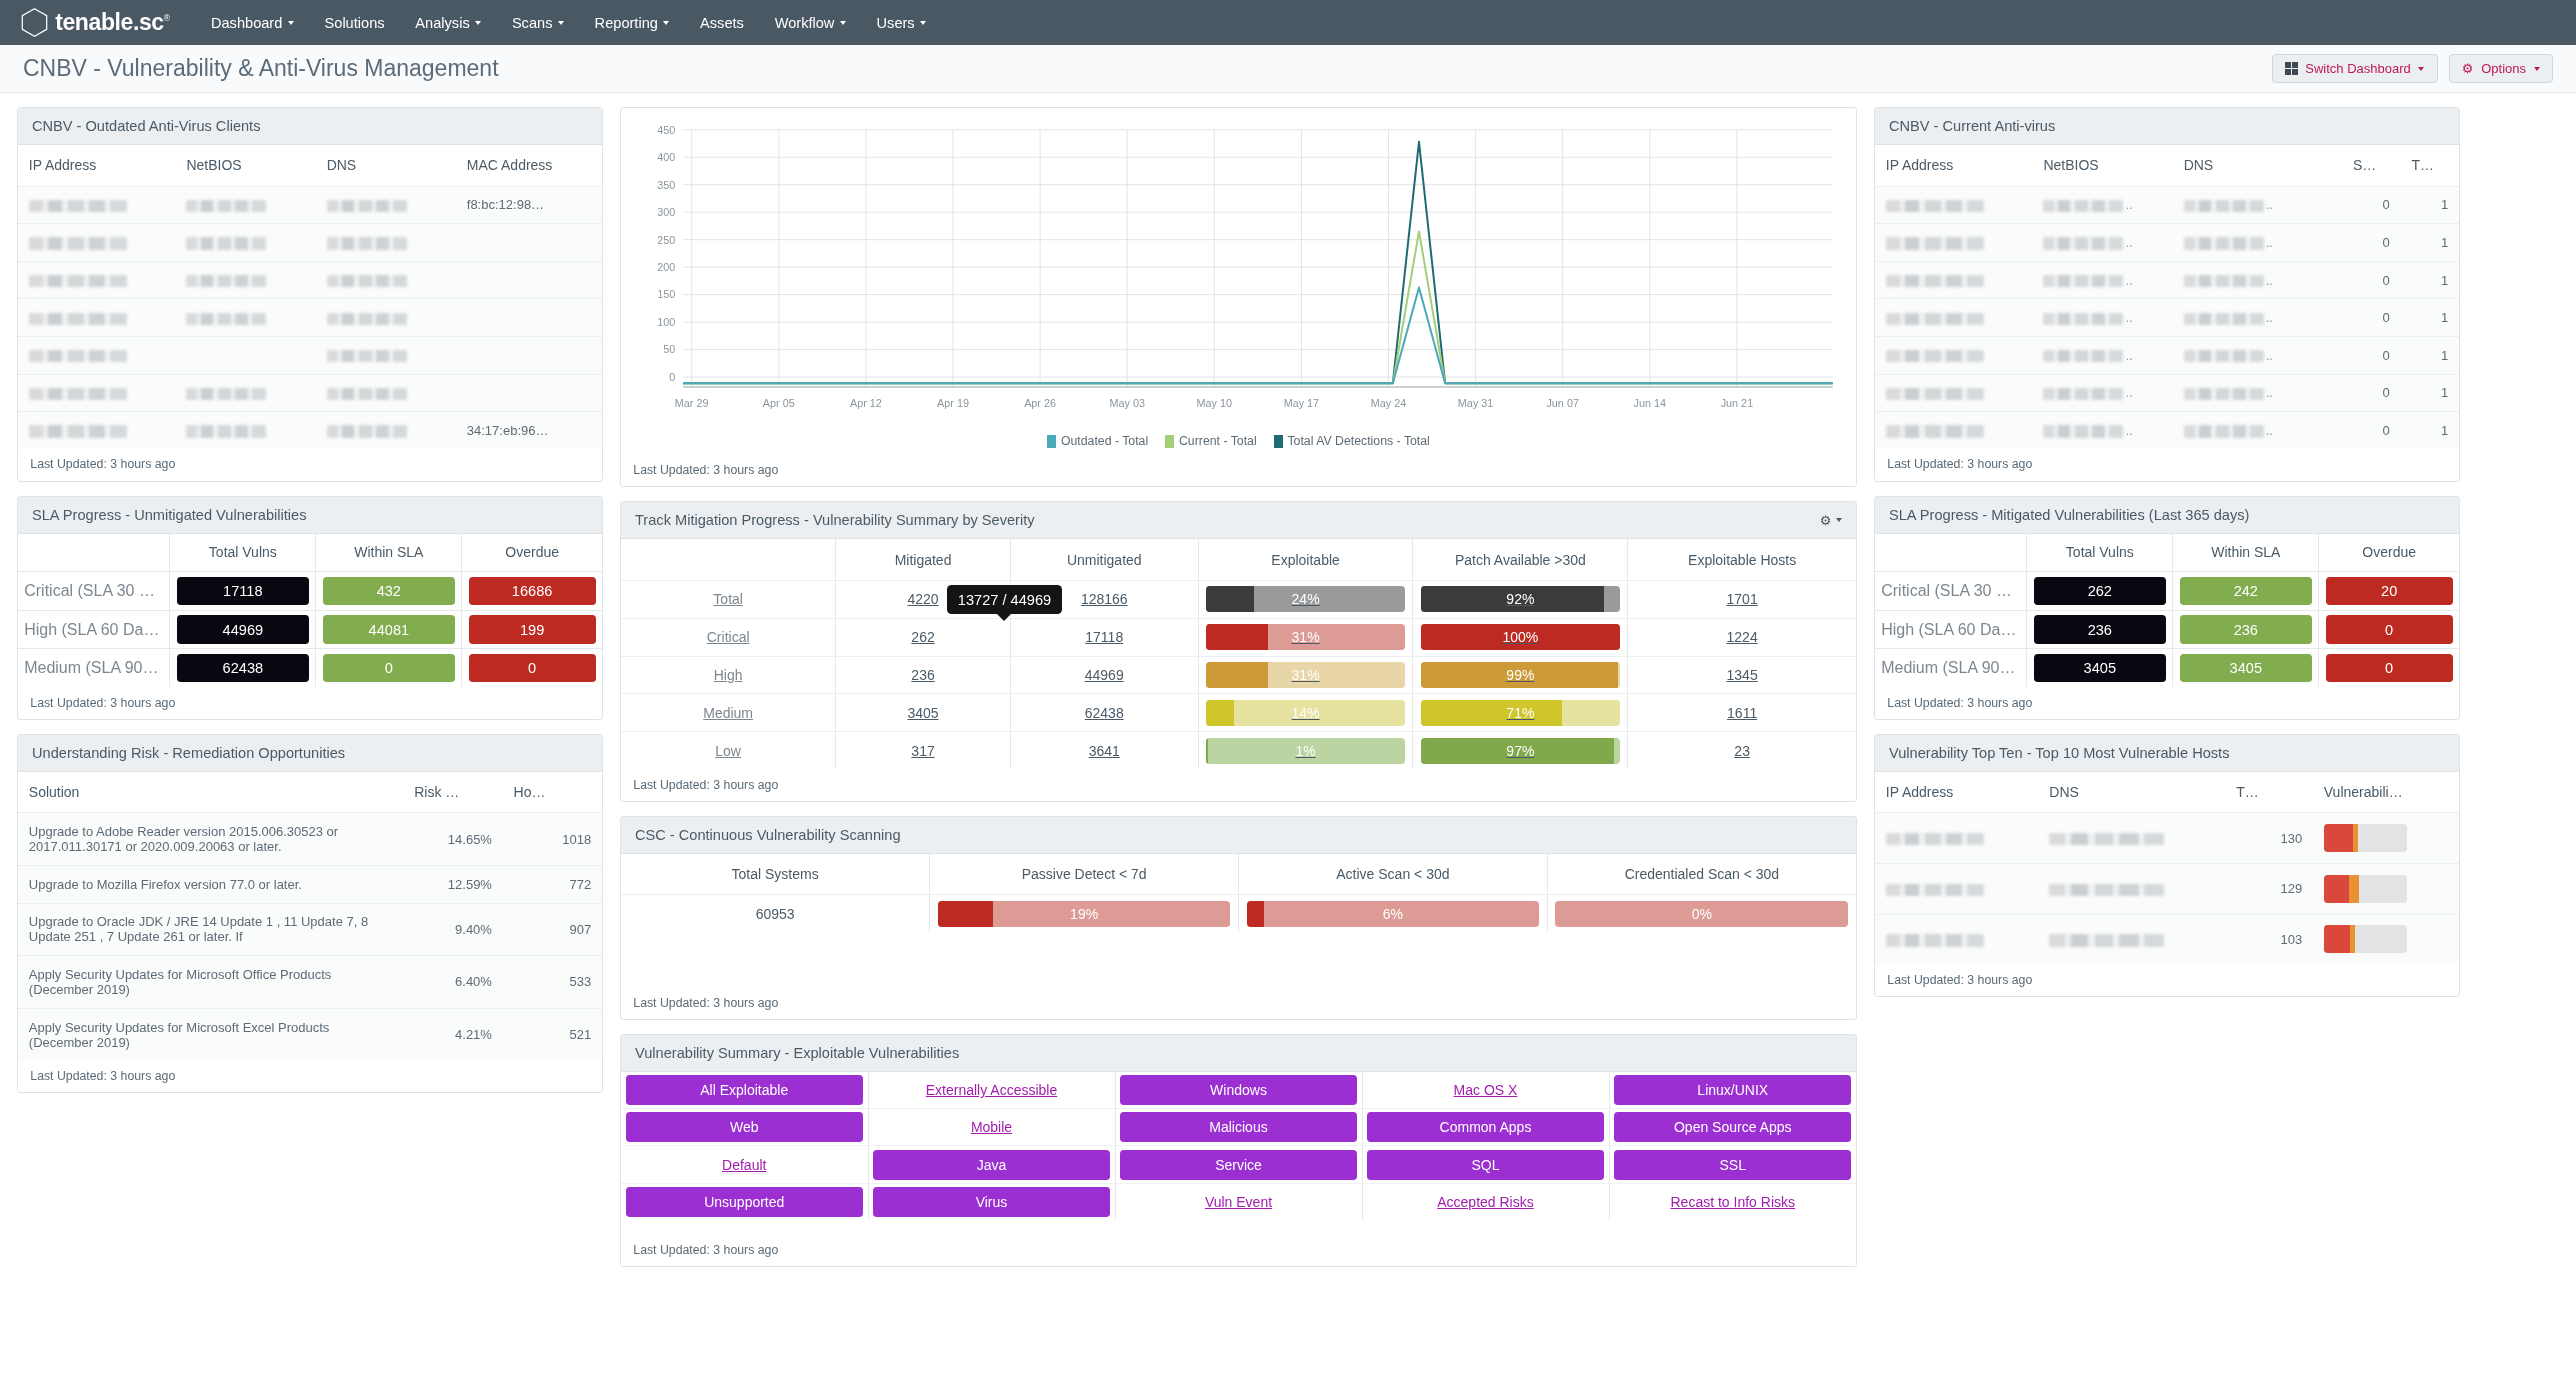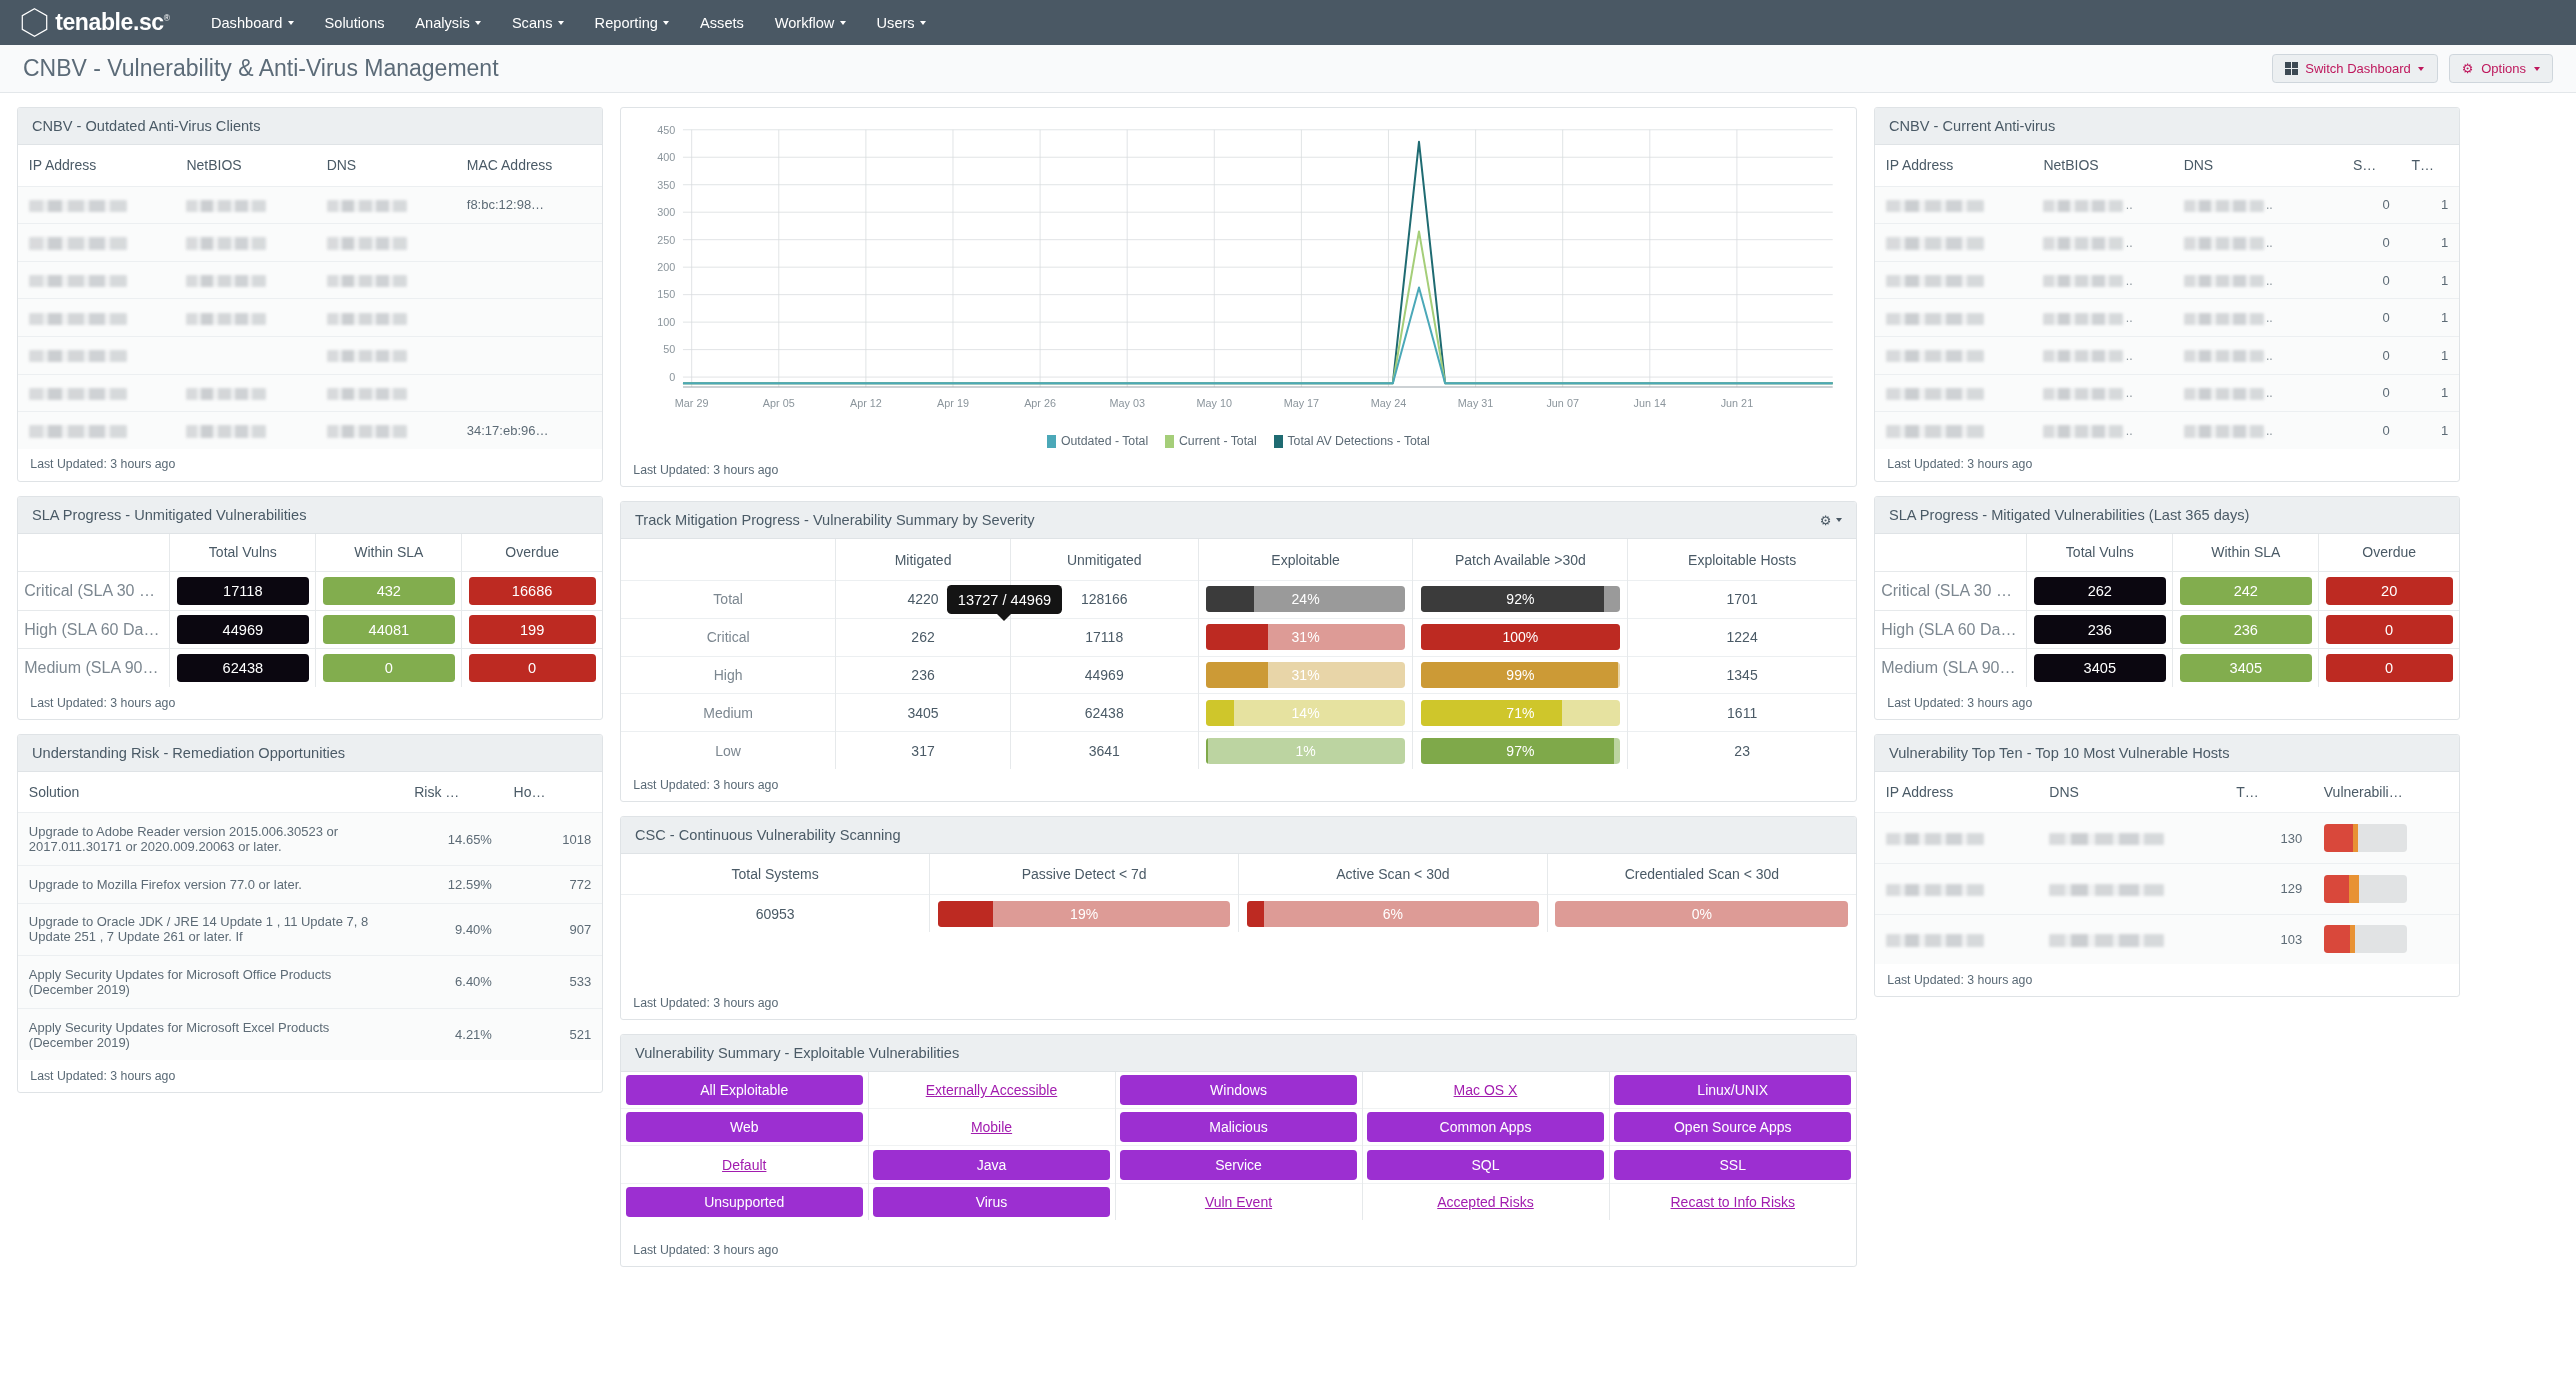--- a/index.html
+++ b/index.html
@@ -133,21 +133,21 @@
 
   
   table.mit { width: 100%; border-collapse: collapse; table-layout: fixed; }
   table.mit th {
     font-weight: normal; font-size: 14px; color: #4a5a66; padding: 12.3px 6.2px;
     text-align: center; border-right: 0.8px solid #e6e9eb;
   }
   table.mit th:last-child { border-right: none; }
   table.mit td {
     padding: 5.4px 7.7px; border-top: 0.8px solid #eceff1; border-right: 0.8px solid #e6e9eb;
-    text-align: center; font-size: 14px; color: #4a5a66;
+    text-align: center; font-size: 14px; color: #4a5a66; text-decoration: underline;
   }
   table.mit td:last-child { border-right: none; }
   table.mit td.sev { color: #7c8790; }
   .bar {
     position: relative; height: 26px; border-radius: 3.8px; overflow: hidden;
     display: flex; align-items: center; justify-content: center;
   }
   .bar .fill { position: absolute; left: 0; top: 0; bottom: 0; }
   .bar .lbl { position: relative; color: #ffffff; font-size: 14px; }
 

